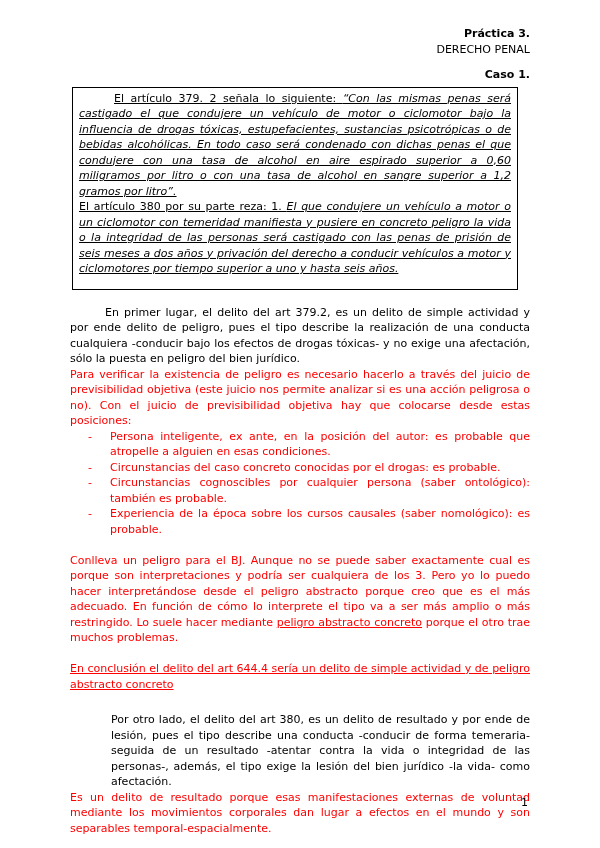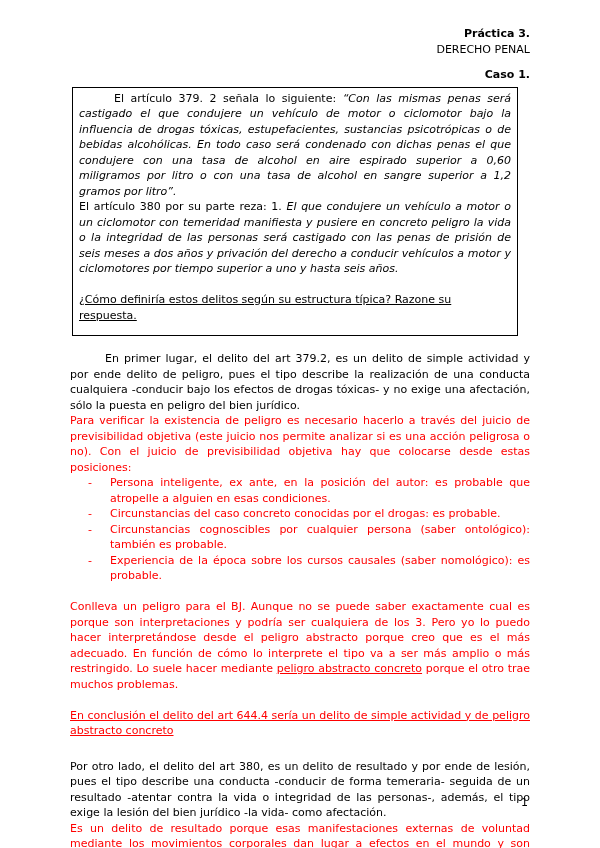--- a/index.html
+++ b/index.html
@@ -17,34 +17,35 @@
   }
   .header { text-align:right; }
   .header .title { font-weight:bold; }
   .header .subtitle { }
   .case-heading { font-weight:bold; margin-top:10px;text-align:right; }
   .content { margin-left:30px; }
   .statute-box {
     border:1.5px solid #000;
     margin:4px 12px 0 2px;
     padding:3px 6px 12px 6px;
+    text-decoration:underline;
   }
   p.just { text-align:justify; }
   .indent-first { text-indent:35px; }
   .italic { font-style:italic; }
   .u { text-decoration:underline; }
   .red { color:var(--red,#ff0000); }
   .question { margin-top:15.5px; }
   .body-text { margin-top:15px; }
   ul.criteria { list-style:none; }
   ul.criteria li { display:flex; padding-left:18px; }
   ul.criteria li .marker { flex:0 0 22px; }
   ul.criteria li .item-text { flex:1; text-align:justify; }
   .gap-top { margin-top:15.5px; }
-  .gap-top-lg { margin-top:20px; }
+  .gap-top-lg { margin-top:20px;margin-left:41px; }
   .page-number {
     position:absolute;
     right:72px; bottom:38px;
   }
 </style>
 </head>
 <body>
 
 <div class="page">
 
@@ -53,21 +54,20 @@
     <div class="subtitle">DERECHO PENAL</div>
   </div>
 
   <div class="case-heading">Caso 1.</div>
 
   <div class="content">
 
     <div class="statute-box">
       <p class="just indent-first"><span>El artículo 379. 2 señala lo siguiente: </span><span class="italic">“Con las mismas penas será castigado el que condujere un vehículo de motor o ciclomotor bajo la influencia de drogas tóxicas, estupefacientes, sustancias psicotrópicas o de bebidas alcohólicas. En todo caso será condenado con dichas penas el que condujere con una tasa de alcohol en aire espirado superior a 0,60 miligramos por litro o con una tasa de alcohol en sangre superior a 1,2 gramos por litro”.</span></p>
       <p class="just"><span>El artículo 380 por su parte reza: 1. </span><span class="italic">El que condujere un vehículo a motor o un ciclomotor con temeridad manifiesta y pusiere en concreto peligro la vida o la integridad de las personas será castigado con las penas de prisión de seis meses a dos años y privación del derecho a conducir vehículos a motor y ciclomotores por tiempo superior a uno y hasta seis años.</span></p>
-      <p class="question u">¿Cómo definiría estos delitos según su estructura típica? Razone su respuesta.</p>
     </div>
 
     <div class="body-text">
 
       <p class="just indent-first">En primer lugar, el delito del art 379.2, es un delito de simple actividad y por ende delito de peligro, pues el tipo describe la realización de una conducta cualquiera -conducir bajo los efectos de drogas tóxicas-  y no exige una afectación, sólo la puesta en peligro del bien jurídico.</p>
 
       <p class="just red">Para verificar la existencia de peligro es necesario hacerlo a través del juicio de previsibilidad objetiva (este juicio nos permite analizar si es una acción peligrosa o no). Con el juicio de previsibilidad objetiva hay que colocarse desde estas posiciones:</p>
 
       <ul class="criteria red">
         <li>

